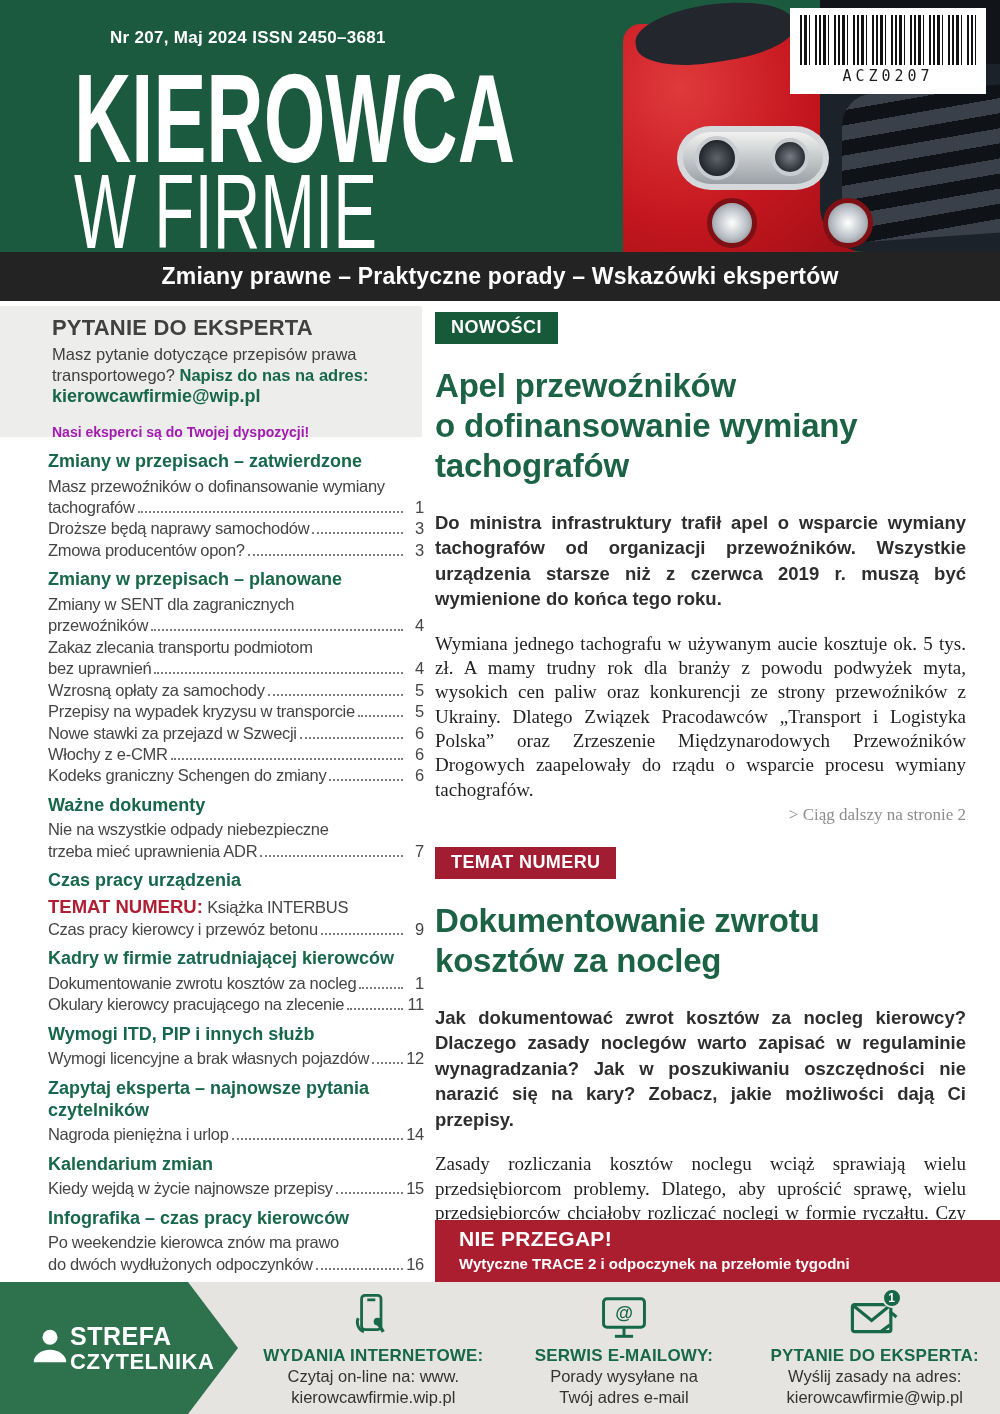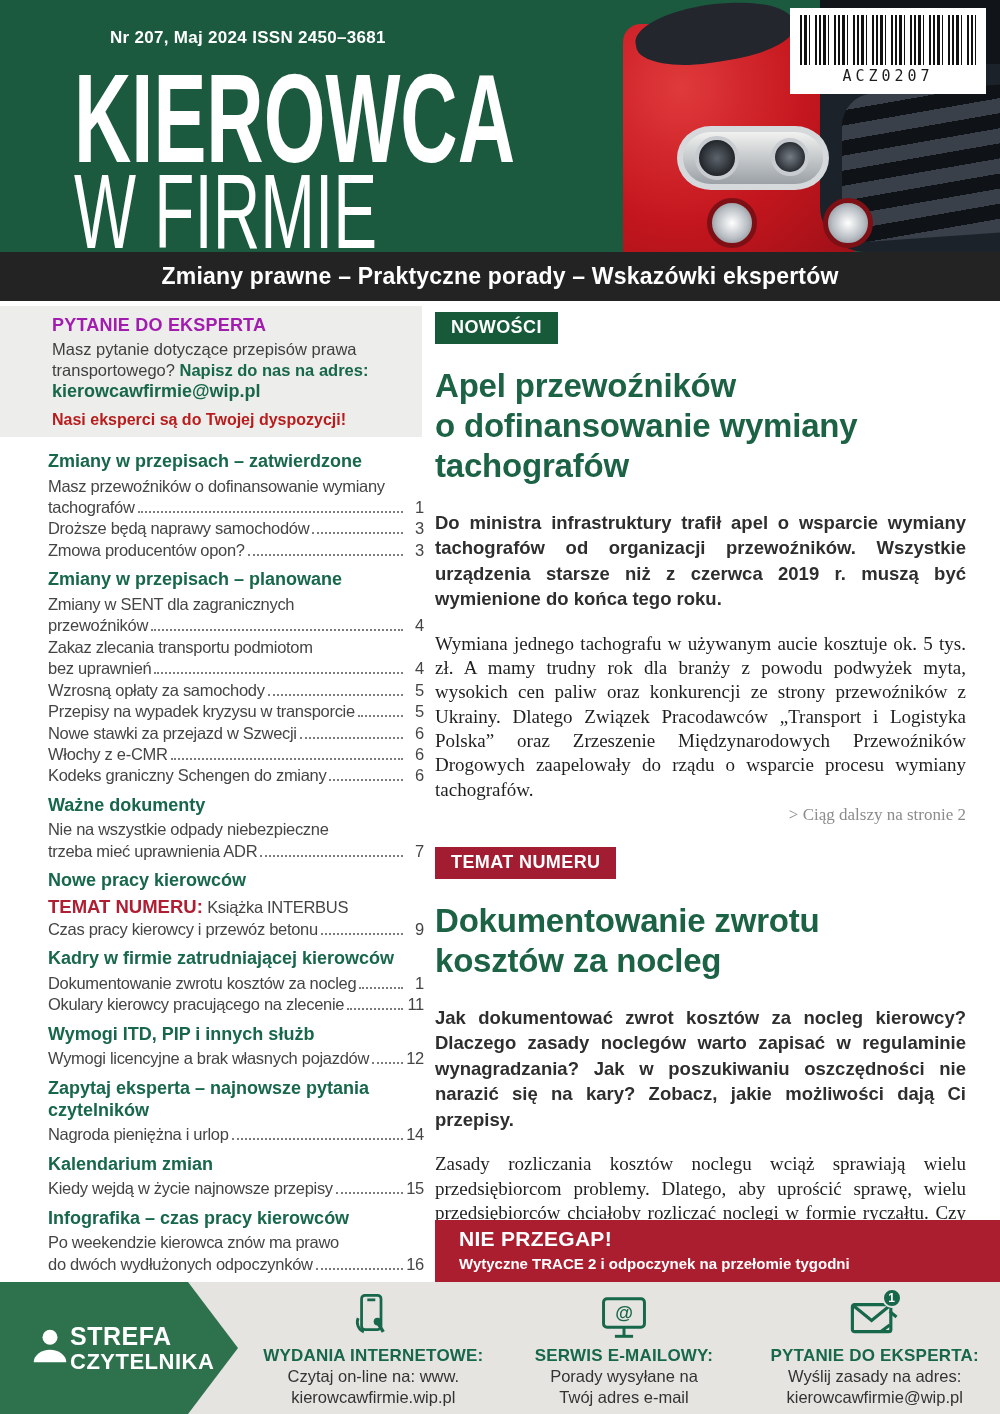--- a/index.html
+++ b/index.html
@@ -35,25 +35,25 @@
   .barcode { position:absolute; top:8px; right:14px; width:196px; height:86px; background:#fff; padding:7px 10px 0; }
   .bars { height:50px;
           background:repeating-linear-gradient(90deg,#111 0 2px,#fff 2px 4px,#111 4px 7px,#fff 7px 9px,#111 9px 10px,#fff 10px 15px,#111 15px 17px,#fff 17px 19px); }
   .bc-text { text-align:center; font-family:"DejaVu Sans Mono", monospace; font-size:15px; letter-spacing:4px; color:#1c1c1c; margin-top:2px; }
 
   .tagline-bar { position:absolute; top:252px; left:0; right:0; height:49px; background:#232323; color:#fff;
                  display:flex; align-items:center; justify-content:center; font-weight:bold; font-size:23px; letter-spacing:.2px; }
 
   
   .expert-box { position:absolute; top:306px; left:0; width:422px; height:131px; background:#EDEDEB; padding:9px 14px 0 52px; }
-  .expert-title { color:#a21caf; font-weight:bold; font-size:18px; letter-spacing:.2px; }
+  .expert-title { color:#404040; font-weight:bold; font-size:22px; letter-spacing:.2px; }
   .expert-text { font-size:16.5px; color:#3f3f3f; line-height:1.28; margin-top:3px; }
   .expert-cta { color:#17674A; font-weight:bold; }
   .expert-email { color:#17674A; font-weight:bold; font-size:18px; line-height:1.2; }
-  .expert-closing { color:#b91c1c; font-weight:bold; font-size:16px; margin-top:8px; }
+  .expert-closing { color:#a21caf; font-weight:bold; font-size:14px; margin-top:16px; }
 
   
   .toc { position:absolute; top:443px; left:48px; width:376px; }
   .toc-heading { color:#17674A; font-weight:bold; font-size:18px; line-height:1.2; margin:8px 0 3px; }
   .toc-item { font-size:16.5px; color:#454545; line-height:1.3; letter-spacing:-.3px; }
   .toc-lastline { display:flex; align-items:baseline; }
   .toc-dots { flex:1; border-bottom:2px dotted #7c7c7c; margin:0 3px 3px 3px; min-width:6px; }
   .toc-page { min-width:18px; text-align:right; }
   .toc-special-label { color:#B01E33; font-weight:bold; font-size:18.5px; letter-spacing:0; }
   .toc-special-rest { color:#454545; }
@@ -207,21 +207,21 @@
       </div>
       <div class="toc-heading">Ważne dokumenty</div>
       <div class="toc-item">
         <div class="toc-line">Nie na wszystkie odpady niebezpieczne</div>
         <div class="toc-lastline">
           <span>trzeba mieć uprawnienia ADR</span>
           <span class="toc-dots"></span>
           <span class="toc-page">7</span>
         </div>
       </div>
-      <div class="toc-heading">Nowe pracy kierowców</div>
+      <div class="toc-heading">Czas pracy urządzenia</div>
       <div class="toc-item">
         <div class="toc-line"><span class="toc-special-label">TEMAT NUMERU:</span><span class="toc-special-rest"> Książka INTERBUS</span></div>
       </div>
       <div class="toc-item">
         <div class="toc-lastline">
           <span>Czas pracy kierowcy i przewóz betonu</span>
           <span class="toc-dots"></span>
           <span class="toc-page">9</span>
         </div>
       </div>

